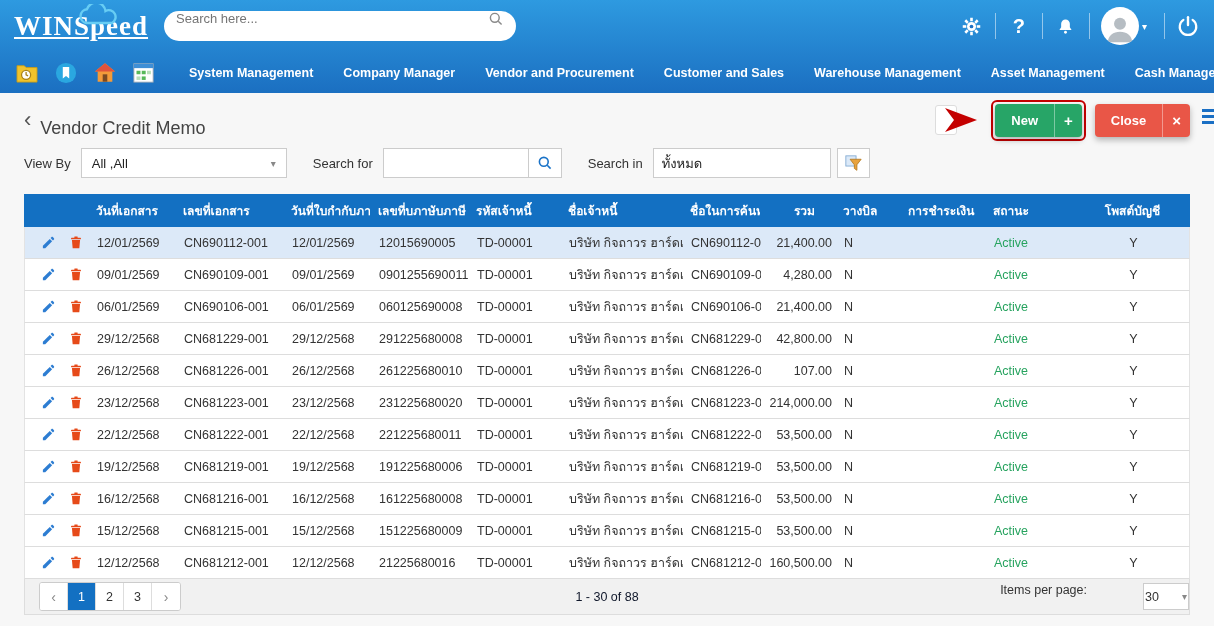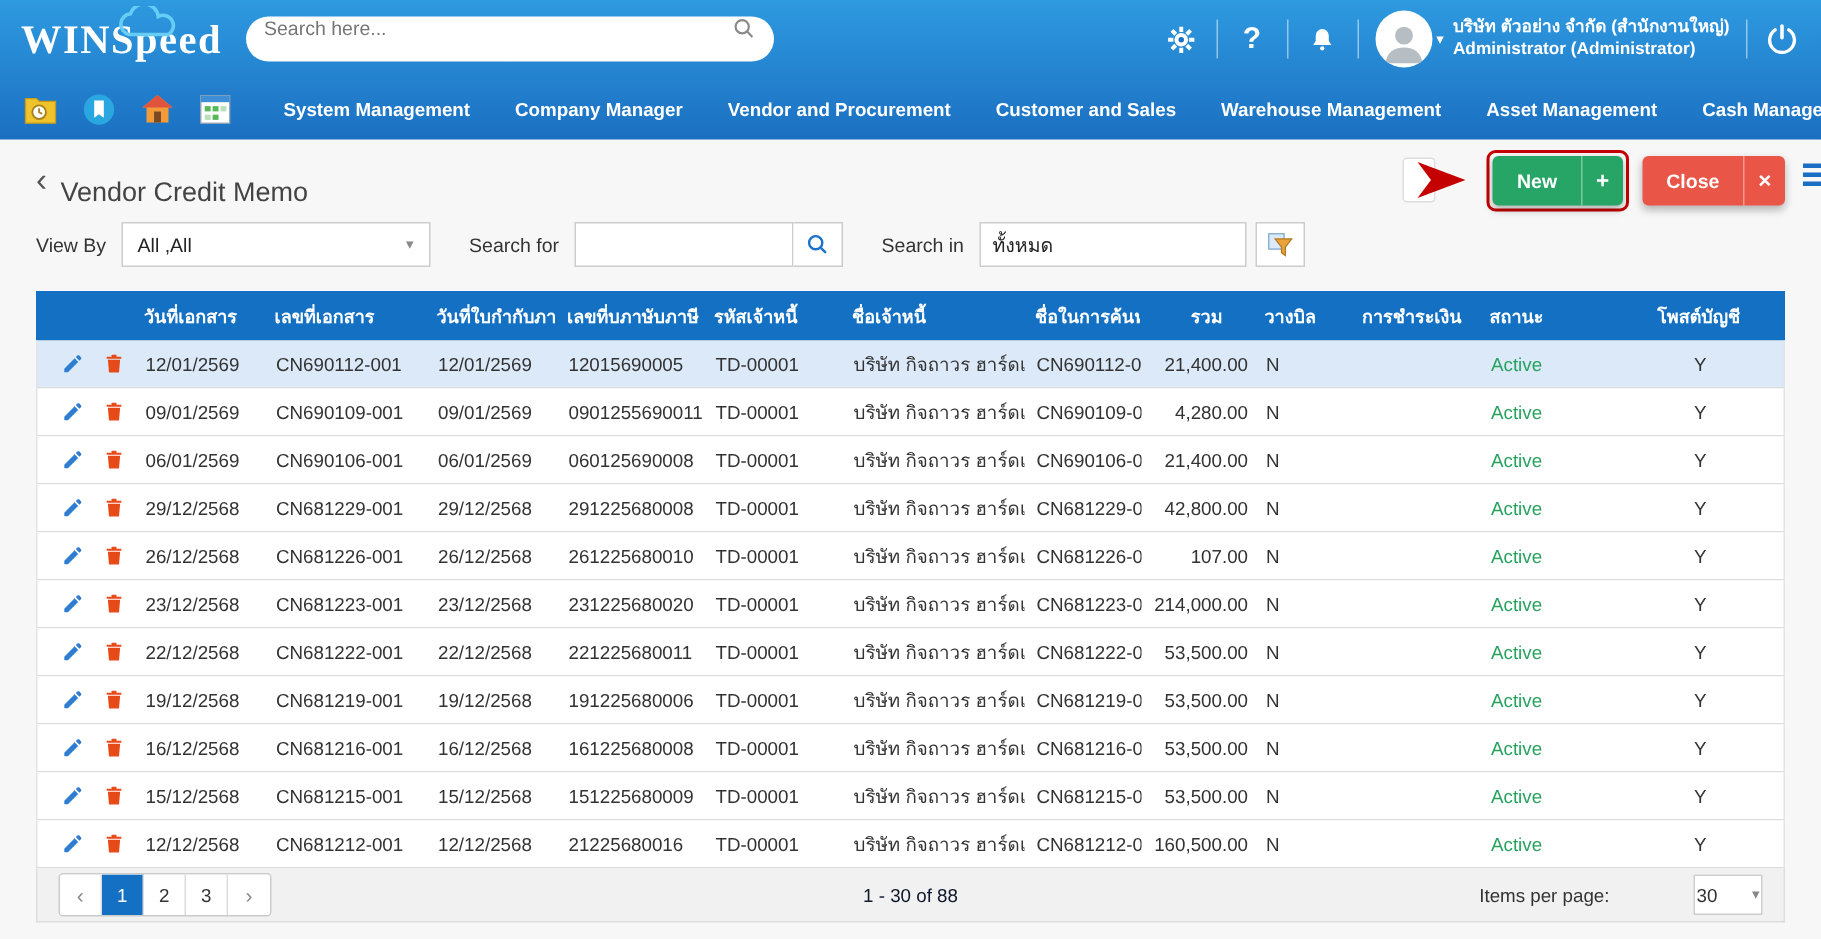--- a/index.html
+++ b/index.html
@@ -2,21 +2,21 @@
 <html style="--header-top: #2e9ae0; --header-bottom: #1b6fc1; --table-header-blue: #1370c2; --active-green: #27a35f; --new-green: #27a567; --close-red: #e95647; --annotation-red: #c40000; --selected-row: #dce9f8;"><head>
 <meta charset="utf-8">
 <style>
   * { margin:0; padding:0; box-sizing:border-box; }
   html,body { font-family:"Liberation Sans","DejaVu Sans",sans-serif; }
   .app { position:relative; width:1214px; height:626px; background:#f7f7f7; overflow:hidden; }
 
   
   .topbar { height:93px; background:linear-gradient(180deg, var(--header-top,#2e9ae0) 0%, var(--header-bottom,#1b6fc1) 100%); color:#fff; }
   .topbar-row1 { height:52px; display:flex; align-items:center; padding:0 14px; }
-  .brand { position:relative; font-family:"Liberation Serif","DejaVu Serif",serif; font-weight:bold; font-size:27px; letter-spacing:1px; color:#fff; width:142px; }
+  .brand { position:relative; font-family:"Liberation Serif","DejaVu Serif",serif; font-weight:bold; font-size:27px; letter-spacing:1px; color:#fff; width:142px;text-decoration:underline; }
   .brand .cloud { position:absolute; top:-9px; left:62px; }
   .search-pill { margin-left:8px; width:352px; height:30px; background:#fff; border-radius:16px; display:flex; align-items:flex-start; padding:0 12px; }
   .search-pill input { flex:1; border:none; outline:none; font-size:13px; color:#555; background:transparent; }
   .hdr-right { margin-left:auto; display:flex; align-items:center; }
   .vdiv { width:1px; height:26px; background:rgba(255,255,255,.5); margin:0 11px; }
   .hicon { display:flex; align-items:center; justify-content:center; width:24px; cursor:pointer; }
   .help-glyph { font-size:20px; font-weight:bold; color:#fff; }
   .avatar { width:38px; height:38px; border-radius:50%; background:#fff; overflow:hidden; display:flex; align-items:flex-end; justify-content:center; }
   .chev-dn { font-size:10px; color:#fff; margin:0 6px 0 3px; }
   .user-txt { font-size:11.5px; font-weight:bold; line-height:1.3; color:#fff; max-width:230px; }
@@ -67,21 +67,21 @@
   .cell-posted { text-align:center; padding-left:0 !important; }
 
   
   .foot { margin:0 24px; width:1166px; height:36px; background:#f1f1f1; border:1px solid #ddd; border-top:none; display:flex; align-items:center; position:relative; }
   .pager { display:flex; margin-left:14px; border:1px solid #ccc; border-radius:3px; overflow:hidden; background:#fff; }
   .pbtn { width:28px; height:27px; display:flex; align-items:center; justify-content:center; font-size:12.5px; color:#333; border-right:1px solid #ddd; cursor:pointer; background:#fff; }
   .pbtn:last-child { border-right:none; }
   .pbtn.nav { color:#888; font-size:14px; }
   .pbtn.active { background:var(--table-header-blue,#1370c2); color:#fff; }
   .range-txt { position:absolute; left:0; right:0; text-align:center; font-size:12.5px; color:#0f172a; pointer-events:none; }
-  .foot-right { margin-left:auto; display:flex; align-items:center; margin-right:14px; }
+  .foot-right { margin-left:auto; display:flex; align-items:flex-start; }
   .ipp-label { font-size:12.5px; color:#333; margin-right:56px; }
   .ipp-select { width:46px; height:27px; background:#fff; border:1px solid #ccc; display:flex; align-items:center; justify-content:center; gap:23px; font-size:12.5px; color:#333; cursor:pointer; }
 </style>
 </head>
 <body>
 
 <div class="app">
 
   <header class="topbar">
     <div class="topbar-row1">
@@ -129,24 +129,20 @@
             </svg>
         </span>
         <span class="vdiv"></span>
         <span class="avatar">
           <svg width="34" height="34" viewBox="0 0 24 24">
               <circle cx="12" cy="9" r="4.2" fill="#b6bdc3"></circle>
               <path d="M3.5 22c0-4.8 3.8-7.4 8.5-7.4s8.5 2.6 8.5 7.4z" fill="#b6bdc3"></path>
             </svg>
         </span>
         <span class="chev-dn">▾</span>
-        <div class="user-txt">
-          <div>บริษัท ตัวอย่าง จำกัด (สำนักงานใหญ่)</div>
-          <div>Administrator (Administrator)</div>
-        </div>
         <span class="vdiv"></span>
         <span class="hicon">
           <svg width="22" height="22" viewBox="0 0 24 24">
               <path d="M12 2.5v8.5" stroke="#fff" stroke-width="2.6" stroke-linecap="round"></path>
               <path d="M7 5.3a9 9 0 1 0 10 0" fill="none" stroke="#fff" stroke-width="2.4" stroke-linecap="round"></path>
             </svg>
         </span>
       </div>
     </div>
     <div class="topbar-row2">

